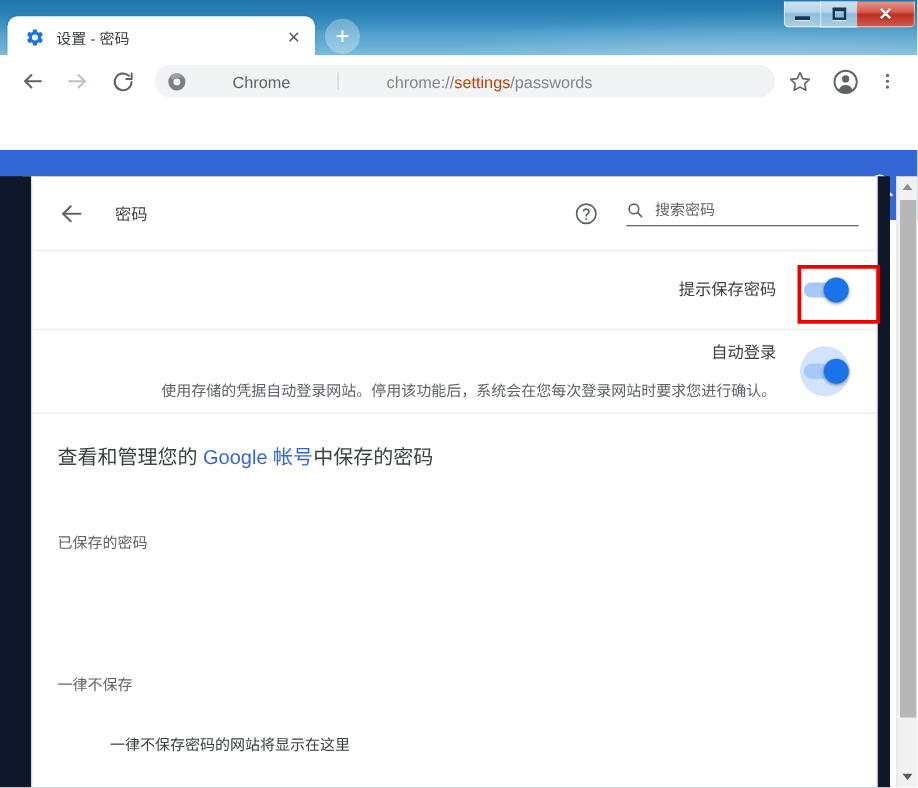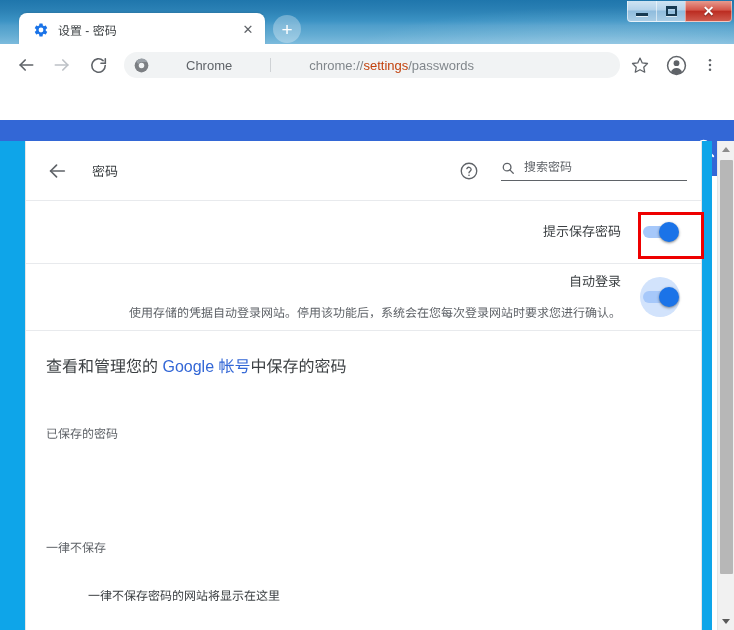--- a/index.html
+++ b/index.html
@@ -74,21 +74,21 @@
     color: #ffffff; font-size: 14px; font-weight: bold;
     font-family: "Liberation Sans", sans-serif;
     text-shadow: 0 1px 1px rgba(0,0,0,0.45);
     line-height: 1;
   }
 
   
   .tabstrip {
     position: absolute;
     top: 12px;
-    left: 19px;
+    left: 6px;
     height: 34px;
     display: flex;
     align-items: flex-end;
   }
   .tab {
     position: relative;
     width: 246px;
     height: 33px;
     background: #ffffff;
     border-radius: 8px 8px 0 0;
@@ -189,21 +189,21 @@
     color: #ffffff;
     flex: 1 1 auto;
   }
   .header-search-icon { width: 22px; height: 22px; color: #ffffff; flex: 0 0 22px; }
 
   
   .page-body {
     position: absolute;
     top: 141px; left: 0;
     width: 712px; height: 489px;
-    background: #0ea5e9;
+    background: #0f172a;
   }
   .card {
     position: absolute;
     top: 0; left: 25px;
     width: 677px;
     height: 489px;
     background: #ffffff;
     border-left: 1px solid #e4e6e8;
     border-right: 1px solid #e4e6e8;
     overflow: hidden;
@@ -231,21 +231,21 @@
     display: flex;
     align-items: center;
     border-bottom: 1px solid #5f6368;
     padding-bottom: 5px;
     flex: 0 0 186px;
   }
   .search-icon { width: 14px; height: 14px; color: #5f6368; flex: 0 0 14px; margin-right: 9px; }
   .search-input {
     border: none; outline: none;
     background: transparent;
-    font-family: Liberation Mono, monospace;
+    font-family: Liberation Sans, sans-serif;
     font-size: 12px;
     color: #3c4043;
     width: 100%;
     padding: 0;
   }
   .search-input::placeholder { color: #5f6368; opacity: 1; }
 
   
   .divider { height: 1px; background: #e8eaed; margin: 0; }
   .settings-row {

